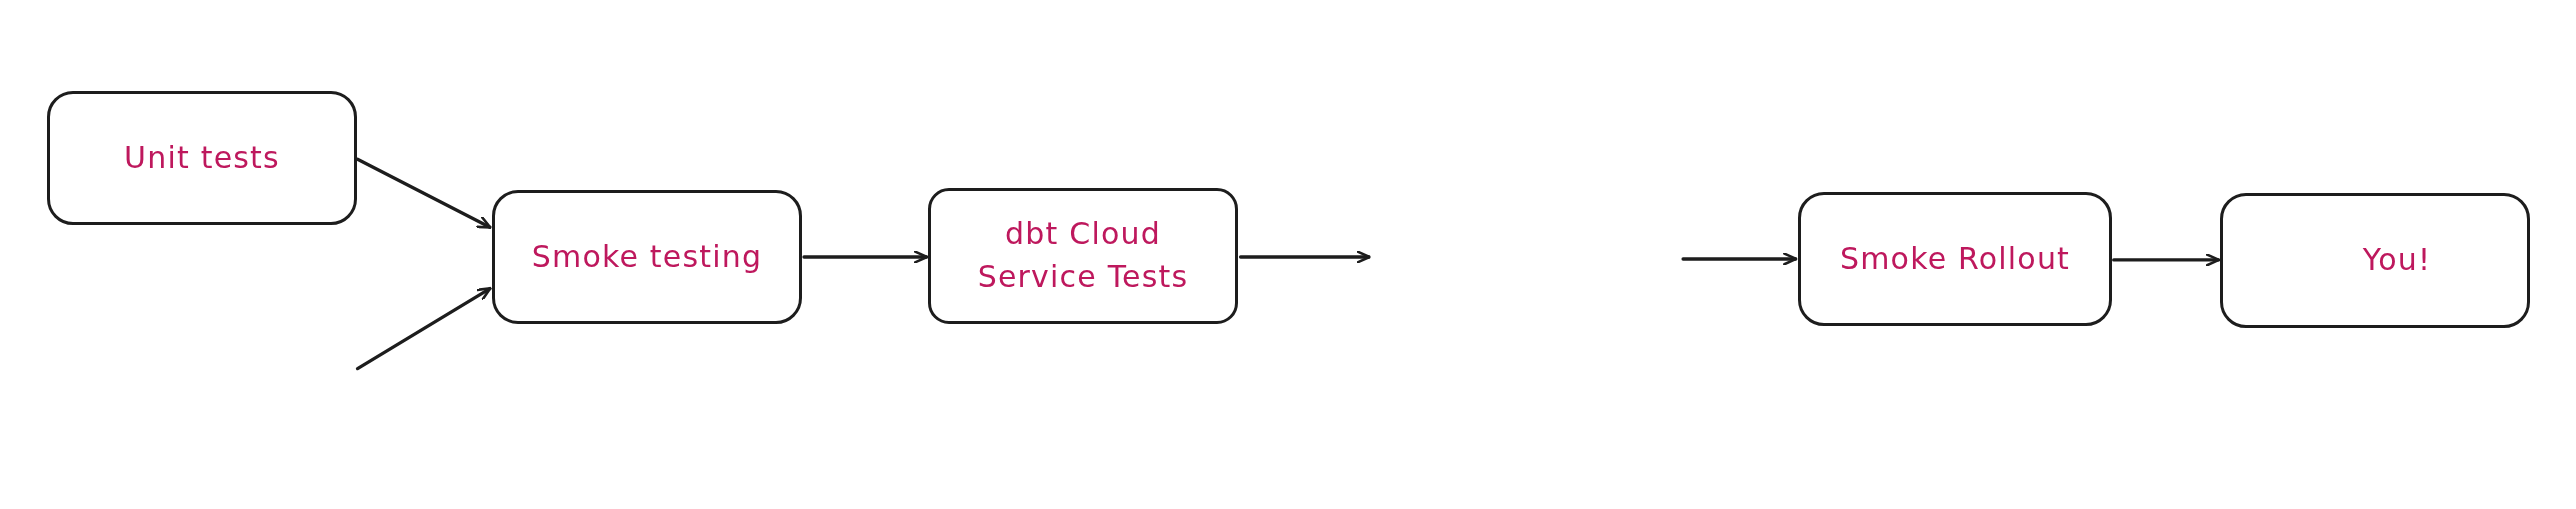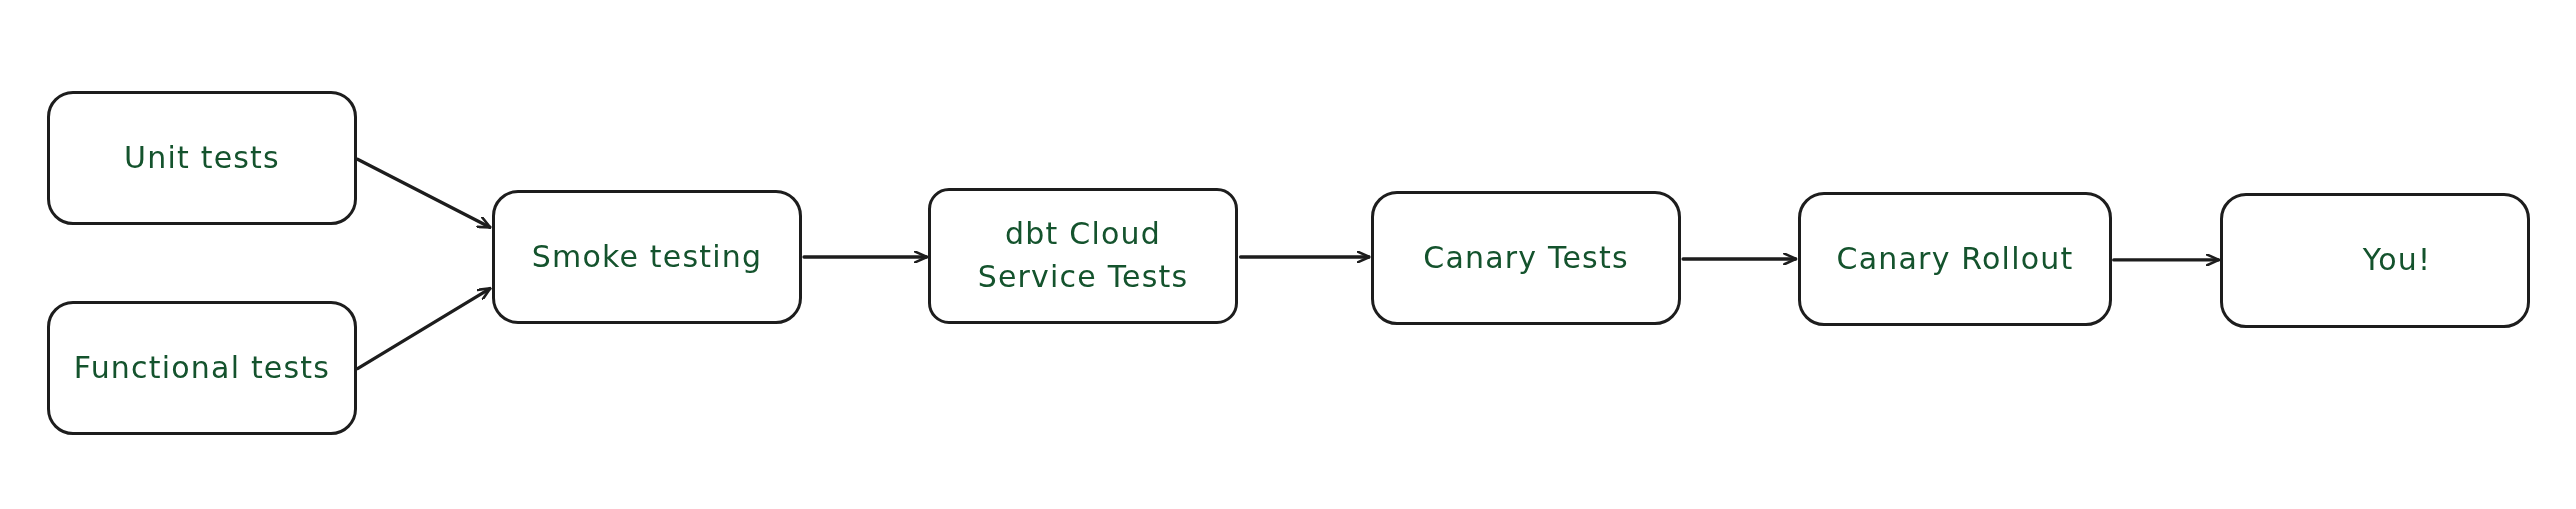--- a/index.html
+++ b/index.html
@@ -28,21 +28,21 @@
     box-sizing: border-box;
     background: #ffffff;
     border: 3px solid #1d1d1d;
     border-radius: 26px;
     display: flex;
     align-items: center;
     justify-content: center;
     text-align: center;
   }
   .node-label {
-    color: #14532d;
+    color: #be185d;
     font-family: "DejaVu Sans", sans-serif;
     font-size: 30px;
     font-weight: 400;
     letter-spacing: 1.2px;
     line-height: 1.42;
     white-space: pre-line;
     padding: 0 14px;
   }
 </style>
 </head>
@@ -63,39 +63,33 @@
         <line x1="1256" y1="260" x2="1386" y2="260" marker-end="url(#arrowhead)"></line>
         <line x1="1704" y1="262" x2="1818" y2="262" marker-end="url(#arrowhead)"></line>
         <line x1="2140" y1="263" x2="2246" y2="263" marker-end="url(#arrowhead)"></line>
       </g>
   </svg>
 
   <div class="node" style="left: 47px; top: 91px; width: 310px; height: 134px;">
     <span class="node-label">Unit tests</span>
   </div>
 
-  <div class="node" style="left: 47px; top: 301px; width: 310px; height: 134px;">
-    <span class="node-label">Functional tests</span>
-  </div>
 
   <div class="node" style="left: 492px; top: 190px; width: 310px; height: 134px; align-items: center;">
     <span class="node-label">Smoke testing</span>
   </div>
 
   <div class="node" style="left: 928px; top: 188px; width: 310px; height: 136px; border-radius: 21px;">
     <span class="node-label">dbt Cloud
 Service Tests</span>
   </div>
 
-  <div class="node" style="left: 1371px; top: 191px; width: 310px; height: 134px;">
-    <span class="node-label">Canary Tests</span>
-  </div>
 
   <div class="node" style="left: 1798px; top: 192px; width: 314px; height: 134px;">
-    <span class="node-label">Canary Rollout</span>
+    <span class="node-label">Smoke Rollout</span>
   </div>
 
   <div class="node" style="left: 2220px; top: 193px; width: 310px; height: 135px; padding-left: 44px;">
     <span class="node-label">You!</span>
   </div>
 
 </div>
 
 
 </body></html>

